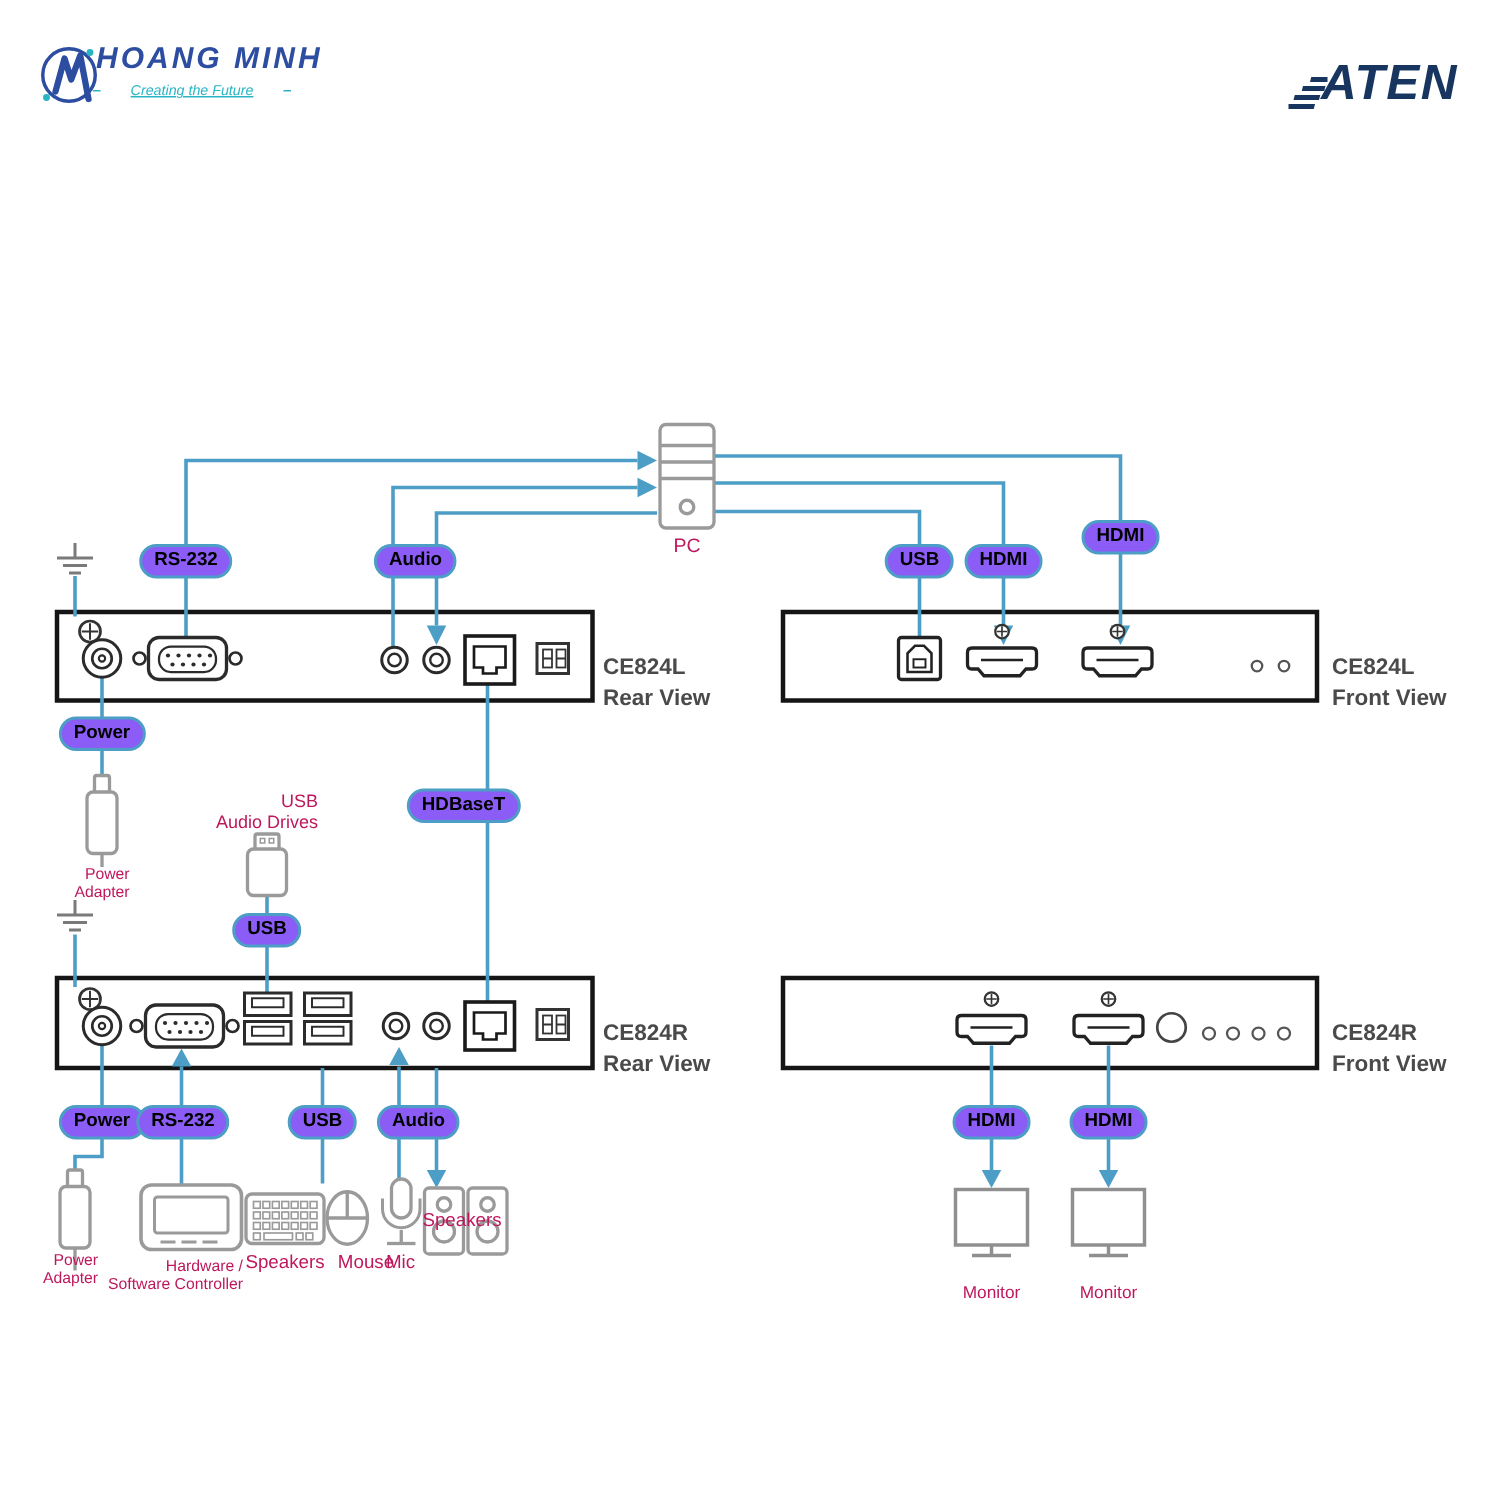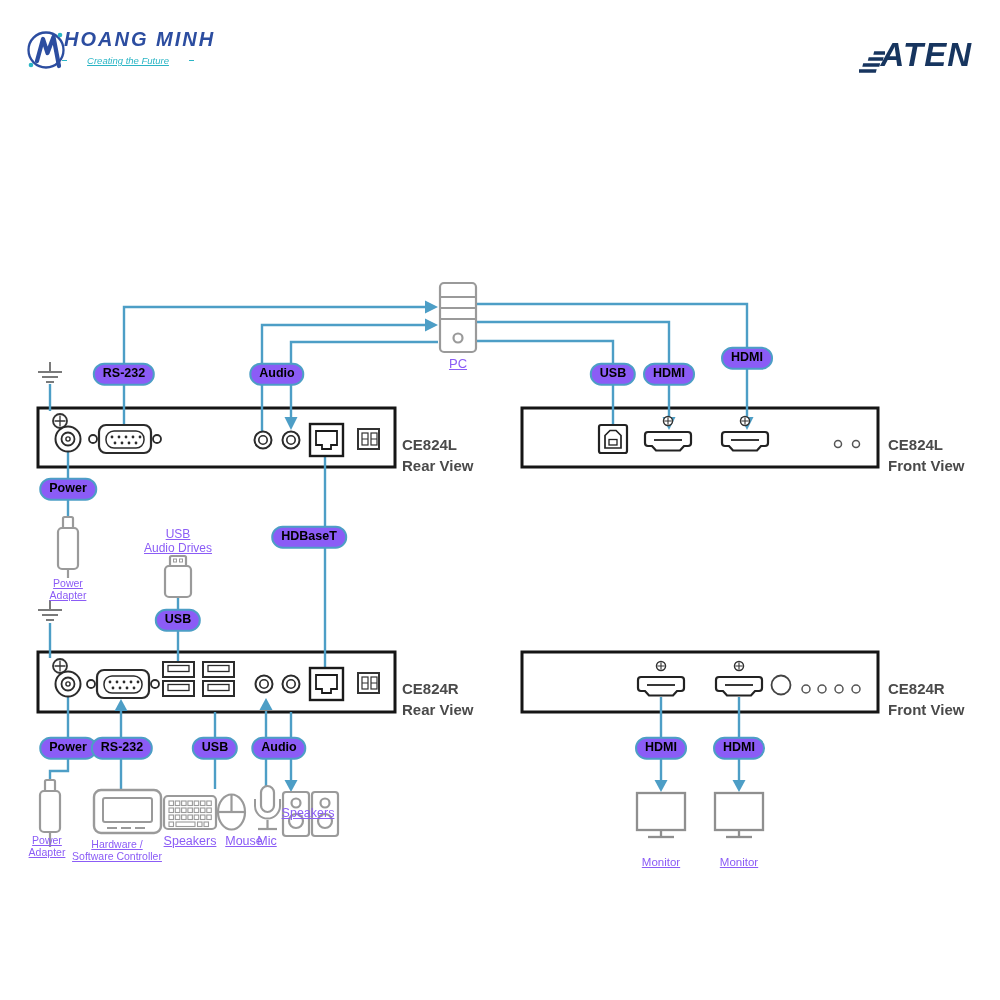--- a/index.html
+++ b/index.html
@@ -3,21 +3,21 @@
 <meta charset="utf-8">
 <style>
   html,body{margin:0;padding:0;background:#fff;}
   #stage{position:relative;width:1000px;height:1000px;background:#ffffff;overflow:hidden;
          font-family:"Liberation Sans", sans-serif;}
   #gfx{position:absolute;left:0;top:0;z-index:1;}
   .pill{position:absolute;transform:translate(-50%,-50%);background:#8b5cf6;
         border:2.2px solid #4D9EC6;border-radius:14px;padding:1px 8px 2px;
         font-weight:bold;font-size:12.5px;color:#000;white-space:nowrap;z-index:3;line-height:1.25;}
   .devlabel{position:absolute;font-weight:bold;font-size:15px;color:#4A4A4A;line-height:1.4;z-index:3;margin-top:16px;}
-  .cap{position:absolute;transform:translateX(-50%);text-align:center;color:#8b5cf6;z-index:3;line-height:1.18;text-decoration:underline;}
+  .cap{position:absolute;transform:translateX(-50%);text-align:right;color:#be185d;z-index:3;line-height:1.18;}
   .cap.s13{font-size:13px;} .cap.s12{font-size:12px;} .cap.s125{font-size:12.5px;}
   .cap.s11{font-size:11.5px;margin-top:16px;} .cap.s10{font-size:10.5px;}
   
   #hm-logo{position:absolute;left:16px;top:20px;z-index:3;}
   #hm-text{position:absolute;left:64px;top:28px;z-index:3;font-style:italic;font-weight:900;
            font-size:20px;color:#2C4DA0;letter-spacing:2px;}
   #hm-tagrow{position:absolute;left:62px;top:55px;width:132px;display:flex;align-items:center;
              gap:20px;z-index:3;color:#2AB5C5;text-decoration:underline;}
   #hm-tagrow .rule{flex:1;height:0;border-top:1.6px solid #2AB5C5;}
   #hm-tag{font-style:italic;font-size:9.5px;white-space:nowrap;}

